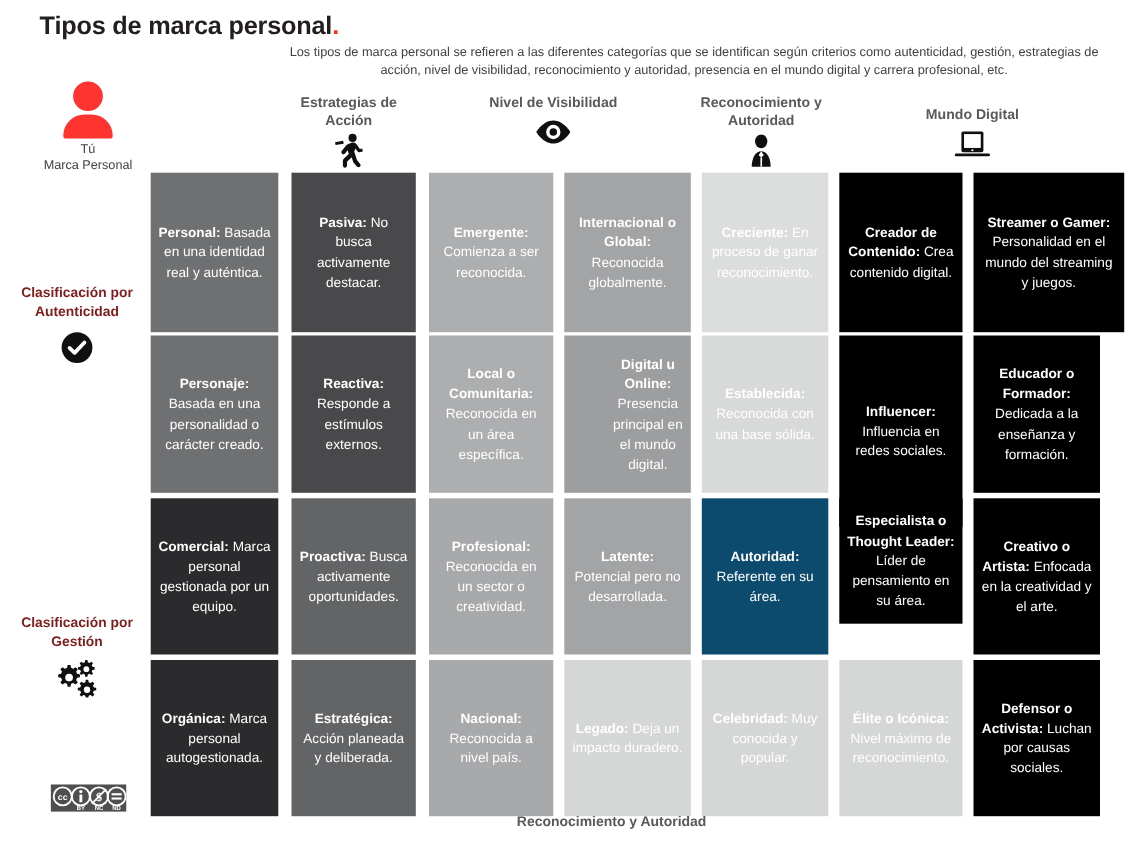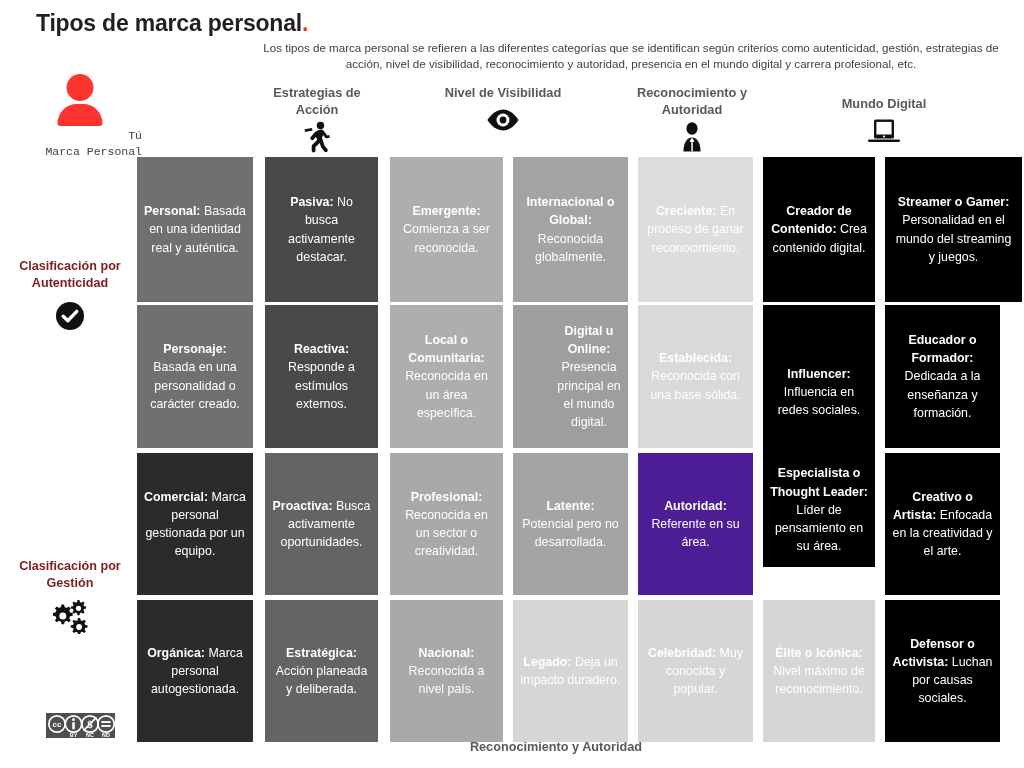--- a/index.html
+++ b/index.html
@@ -41,22 +41,21 @@
     text-align: center;
     color: #3f4042;
   }
 
   
   .identity {
     position: absolute;
     left: 18px;
     top: 74px;
     width: 124px;
-    text-align: right;
-    font-family: Liberation Mono, monospace;
+    text-align: center;
   }
   .identity .person-icon {
     width: 124px;
     height: 52px;
     position: relative;
   }
   .identity .person-icon .head {
     position: absolute;
     left: 50%;
     top: 0;
@@ -336,21 +335,21 @@
     </div>
     <div class="cell" style="left: 265px; top: 453px; width: 113px; height: 142px; background: rgb(99, 100, 102); color: rgb(255, 255, 255);">
       <p><b>Proactiva:</b><span> Busca activamente oportunidades.</span></p>
     </div>
     <div class="cell" style="left: 390px; top: 453px; width: 113px; height: 142px; background: rgb(168, 169, 171); color: rgb(255, 255, 255);">
       <p><b>Profesional:</b><span> Reconocida en un sector o creatividad.</span></p>
     </div>
     <div class="cell" style="left: 513px; top: 453px; width: 115px; height: 142px; background: rgb(163, 164, 166); color: rgb(255, 255, 255);">
       <p><b>Latente:</b><span> Potencial pero no desarrollada.</span></p>
     </div>
-    <div class="cell" style="left: 638px; top: 453px; width: 115px; height: 142px; background: #4c1d95; color: rgb(255, 255, 255);">
+    <div class="cell" style="left: 638px; top: 453px; width: 115px; height: 142px; background: #0c4a6e; color: rgb(255, 255, 255);">
       <p><b>Autoridad:</b><span> Referente en su área.</span></p>
     </div>
     <div class="cell" style="left: 763px; top: 453px; width: 112px; height: 114px; background: rgb(0, 0, 0); color: rgb(255, 255, 255);">
       <p><b>Especialista o Thought Leader:</b><span> Líder de pensamiento en su área.</span></p>
     </div>
     <div class="cell" style="left: 885px; top: 453px; width: 115px; height: 142px; background: rgb(0, 0, 0); color: rgb(255, 255, 255);">
       <p><b>Creativo o Artista:</b><span> Enfocada en la creatividad y el arte.</span></p>
     </div>
     <div class="cell" style="left: 137px; top: 600px; width: 116px; height: 142px; background: rgb(43, 43, 45); color: rgb(255, 255, 255);">
       <p><b>Orgánica:</b><span> Marca personal autogestionada.</span></p>

